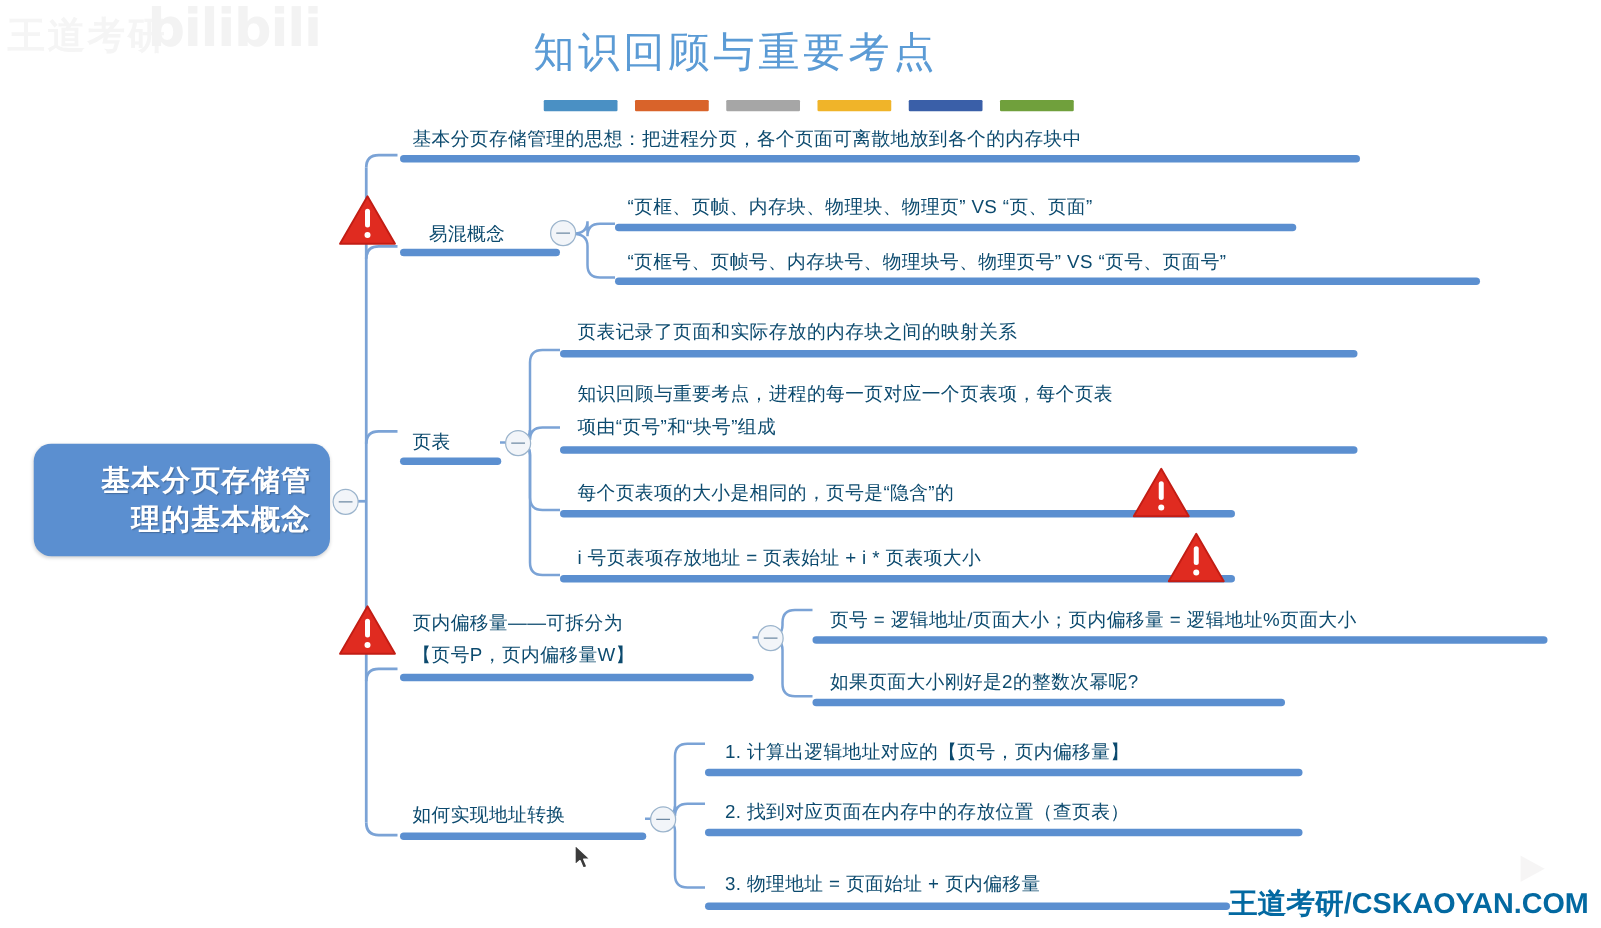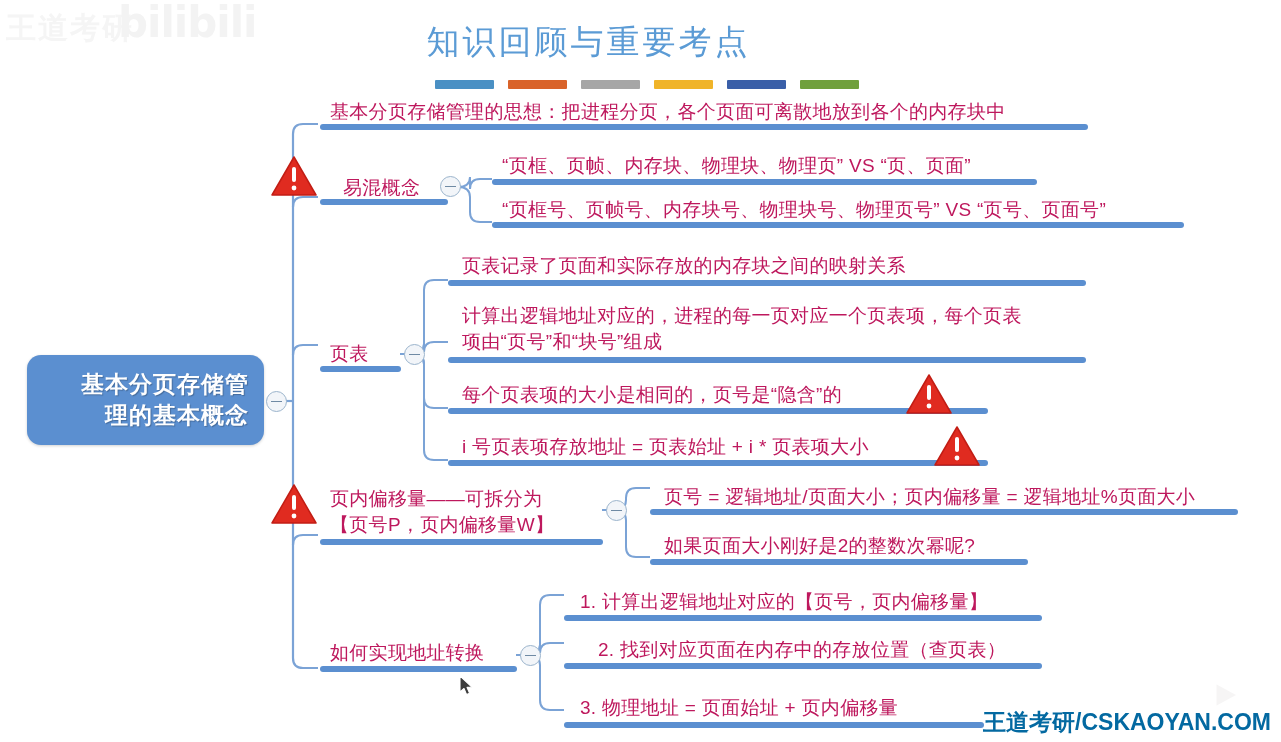--- a/index.html
+++ b/index.html
@@ -53,22 +53,22 @@
     position:absolute;top:80px;left:435px;
     display:flex;gap:14px;
   }
   .colorbars i{display:block;width:59px;height:9px;border-radius:1px;}
 
   
   .node{position:absolute;}
   .node .label{
     position:absolute;
     white-space:pre;
-    color:#be185d;
-    font-size:19px;
+    color:#0c4a6e;
+    font-size:15px;
     line-height:26px;
     letter-spacing:.3px;
   }
   .node .bar{
     position:absolute;
     height:6px;
     background:#5b8fd0;
     border-radius:3px;
   }
 
@@ -208,21 +208,21 @@
     <div class="label" style="left:330px;top:341px;">页表</div>
     <div class="bar" style="left:320px;top:366px;width:81px;"></div>
   </div>
   <div class="toggle" style="left:404px;top:344px;"></div>
 
   <div class="node">
     <div class="label" style="left:462px;top:253px;">页表记录了页面和实际存放的内存块之间的映射关系</div>
     <div class="bar" style="left:448px;top:280px;width:638px;"></div>
   </div>
   <div class="node">
-    <div class="label" style="left:462px;top:303px;">计算出逻辑地址对应的，进程的每一页对应一个页表项，每个页表
+    <div class="label" style="left:462px;top:303px;">知识回顾与重要考点，进程的每一页对应一个页表项，每个页表
 项由“页号”和“块号”组成</div>
     <div class="bar" style="left:448px;top:357px;width:638px;"></div>
   </div>
   <div class="node">
     <div class="label" style="left:462px;top:382px;text-align:center;">每个页表项的大小是相同的，页号是“隐含”的</div>
     <div class="bar" style="left:448px;top:408px;width:540px;"></div>
   </div>
   <div class="warn" style="left:906px;top:373px;">
     <svg viewBox="0 0 46 42">
         <polygon points="23,2 45,40 1,40" fill="#e02b20" stroke="#c21d14" stroke-width="1.5" stroke-linejoin="round"></polygon>
@@ -268,21 +268,21 @@
     <div class="label" style="left:330px;top:640px;">如何实现地址转换</div>
     <div class="bar" style="left:320px;top:666px;width:197px;"></div>
   </div>
   <div class="toggle" style="left:520px;top:645px;"></div>
 
   <div class="node">
     <div class="label" style="left:580px;top:589px;">1. 计算出逻辑地址对应的【页号，页内偏移量】</div>
     <div class="bar" style="left:564px;top:615px;width:478px;"></div>
   </div>
   <div class="node">
-    <div class="label" style="left:598px;top:637px;text-align:center;">2. 找到对应页面在内存中的存放位置（查页表）</div>
+    <div class="label" style="left:580px;top:637px;text-align:center;">2. 找到对应页面在内存中的存放位置（查页表）</div>
     <div class="bar" style="left:564px;top:663px;width:478px;"></div>
   </div>
   <div class="node">
     <div class="label" style="left:580px;top:695px;">3. 物理地址 = 页面始址 + 页内偏移量</div>
     <div class="bar" style="left:564px;top:722px;width:420px;"></div>
   </div>
 
   <div class="wm-tv">
     <svg viewBox="0 0 92 80">
       <path d="M30,10 L40,22 M62,10 L52,22" stroke="#ffffff" stroke-width="7" stroke-linecap="round" fill="none" opacity=".85"></path>

